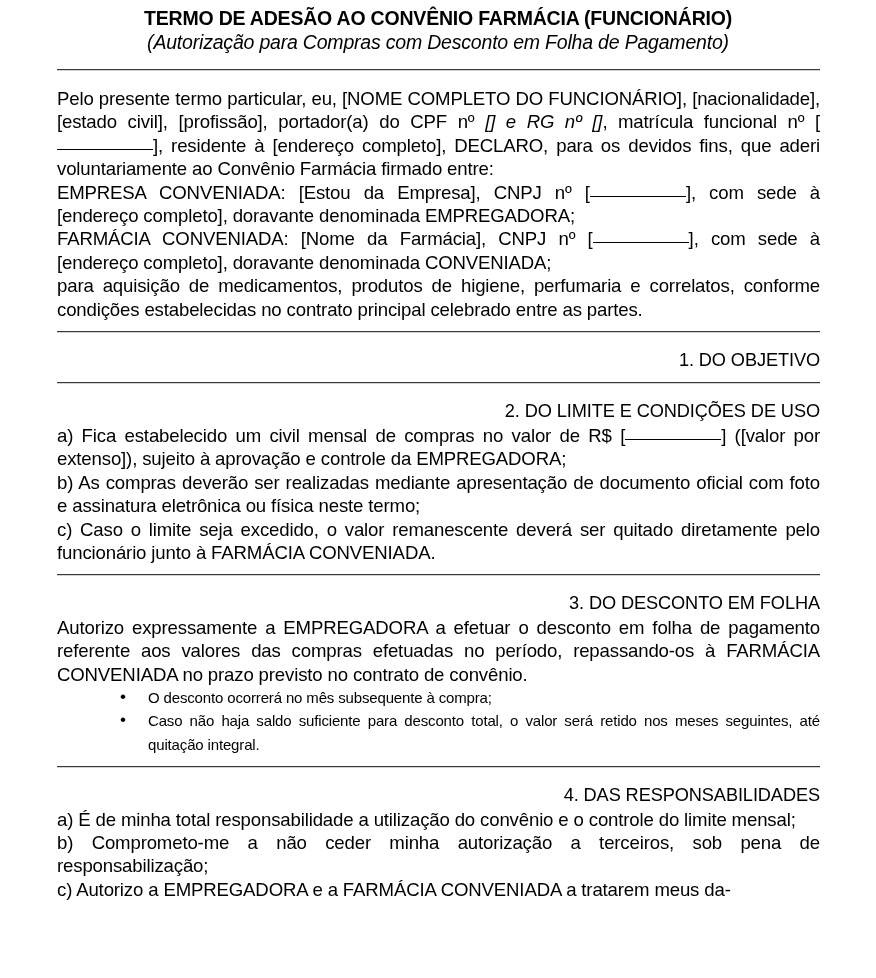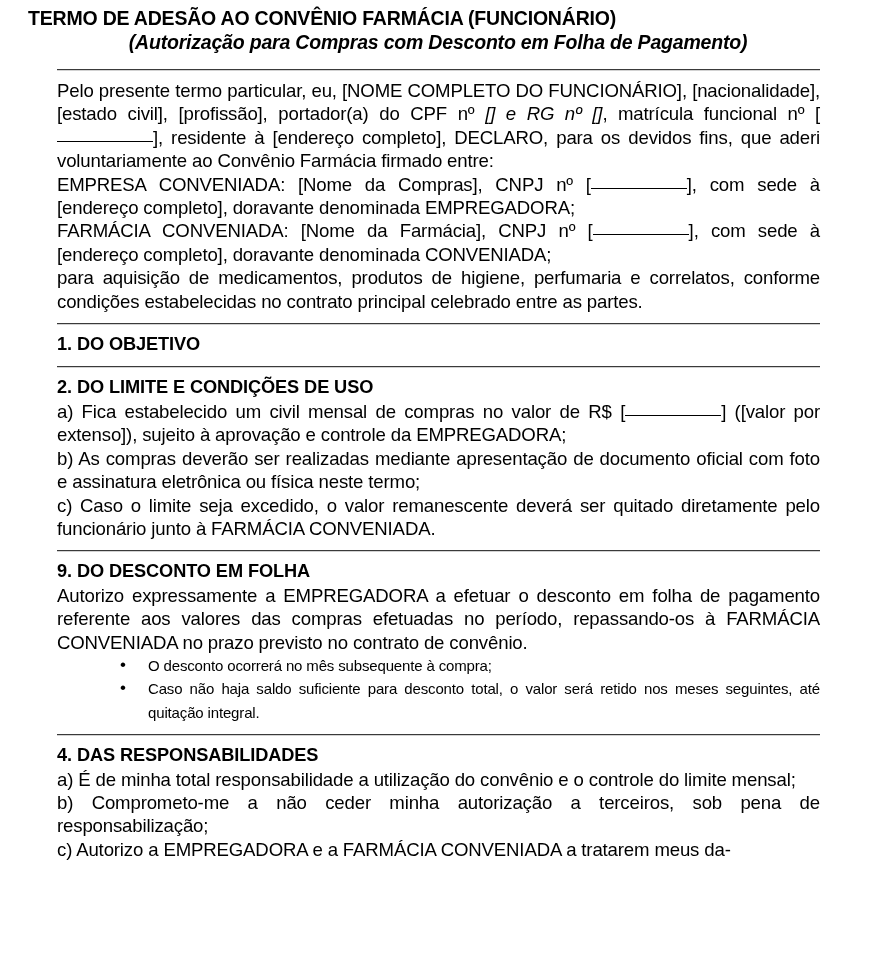--- a/index.html
+++ b/index.html
@@ -18,58 +18,59 @@
   }
   .page {
     position: relative;
     width: 876px;
     height: 978px;
     box-sizing: border-box;
     padding: 0;
     background: #ffffff;
   }
   .doc-title {
-    text-align: left;
+    text-align: center;
     font-size: 19.5px;
     font-weight: bold;
     letter-spacing: -0.2px;
     line-height: 23px;
     margin: 7px 0 0 0;
     padding: 0 28px;
   }
   .doc-subtitle {
     text-align: center;
     font-size: 19.5px;
-    font-weight: bold;
+    font-weight: normal;
     font-style: italic;
     letter-spacing: -0.2px;
     line-height: 23px;
     margin: 1px 0 0 0;
     padding: 0 28px;
   }
   .hr {
     height: 0;
     margin: 0 56px 0 57px;
     border: 0;
     border-top: 1.4px solid #3a3a3a;
     border-bottom: 1.2px solid #d2d2d2;
     box-sizing: content-box;
   }
   .sep-top { margin-top: 15px; }
   .sep { margin-top: 10px; }
   .block {
     margin: 0 56px 0 57px;
-    padding-top: 8px;
+    padding-top: 16px;
   }
   .heading {
     font-size: 18.2px;
-    font-weight: bold;
+    font-weight: normal;
     line-height: 23.4px;
     letter-spacing: -0.1px;
     margin: 0;
+    text-align: right;
   }
   .para {
     margin: 0;
     font-size: 18.6px;
     line-height: 23.4px;
     letter-spacing: -0.15px;
     text-align: justify;
   }
   .para.lastjust { text-align-last: left; }
   .blank {
@@ -114,21 +115,21 @@
 <div class="page">
 
   <h1 class="doc-title">TERMO DE ADESÃO AO CONVÊNIO FARMÁCIA (FUNCIONÁRIO)</h1>
   <h2 class="doc-subtitle">(Autorização para Compras com Desconto em Folha de Pagamento)</h2>
 
   <div class="hr sep-top"></div>
 
   <div class="block">
     <p class="para"><span>Pelo presente termo particular, eu, [NOME COMPLETO DO FUNCIONÁRIO], [nacionalidade], [estado civil], [profissão], portador(a) do CPF nº </span><span class="it">[] e RG nº []</span><span>, matrícula funcional nº [</span><span class="blank w-med"></span><span>], residente à [endereço completo], DECLARO, para os devidos fins, que aderi voluntariamente ao Convênio Farmácia firmado entre:</span></p>
 
-    <p class="para"><span>EMPRESA CONVENIADA: [Nome da Compras], CNPJ nº [</span><span class="blank w-cnpj"></span><span>], com sede à [endereço completo], doravante denominada EMPREGADORA;</span></p>
+    <p class="para"><span>EMPRESA CONVENIADA: [Estou da Empresa], CNPJ nº [</span><span class="blank w-cnpj"></span><span>], com sede à [endereço completo], doravante denominada EMPREGADORA;</span></p>
 
     <p class="para"><span>FARMÁCIA CONVENIADA: [Nome da Farmácia], CNPJ nº [</span><span class="blank w-cnpj"></span><span>], com sede à [endereço completo], doravante denominada CONVENIADA;</span></p>
 
     <p class="para lastjust">para aquisição de medicamentos, produtos de higiene, perfumaria e correlatos, conforme condições estabelecidas no contrato principal celebrado entre as partes.</p>
   </div>
 
   <div class="hr sep"></div>
 
   <div class="block">
     <p class="heading">1. DO OBJETIVO</p>
@@ -139,21 +140,21 @@
   <div class="block">
     <p class="heading">2. DO LIMITE E CONDIÇÕES DE USO</p>
     <p class="para lastjust"><span>a) Fica estabelecido um civil mensal de compras no valor de R$ [</span><span class="blank w-val"></span><span>] ([valor por extenso]), sujeito à aprovação e controle da EMPREGADORA;</span></p>
     <p class="para lastjust">b) As compras deverão ser realizadas mediante apresentação de documento oficial com foto e assinatura eletrônica ou física neste termo;</p>
     <p class="para lastjust">c) Caso o limite seja excedido, o valor remanescente deverá ser quitado diretamente pelo funcionário junto à FARMÁCIA CONVENIADA.</p>
   </div>
 
   <div class="hr sep"></div>
 
   <div class="block">
-    <p class="heading">9. DO DESCONTO EM FOLHA</p>
+    <p class="heading">3. DO DESCONTO EM FOLHA</p>
     <p class="para lastjust">Autorizo expressamente a EMPREGADORA a efetuar o desconto em folha de pagamento referente aos valores das compras efetuadas no período, repassando-os à FARMÁCIA CONVENIADA no prazo previsto no contrato de convênio.</p>
     <ul class="bullets">
       <li>O desconto ocorrerá no mês subsequente à compra;</li>
       <li class="lastjust">Caso não haja saldo suficiente para desconto total, o valor será retido nos meses seguintes, até quitação integral.</li>
     </ul>
   </div>
 
   <div class="hr sep"></div>
 
   <div class="block cut">

